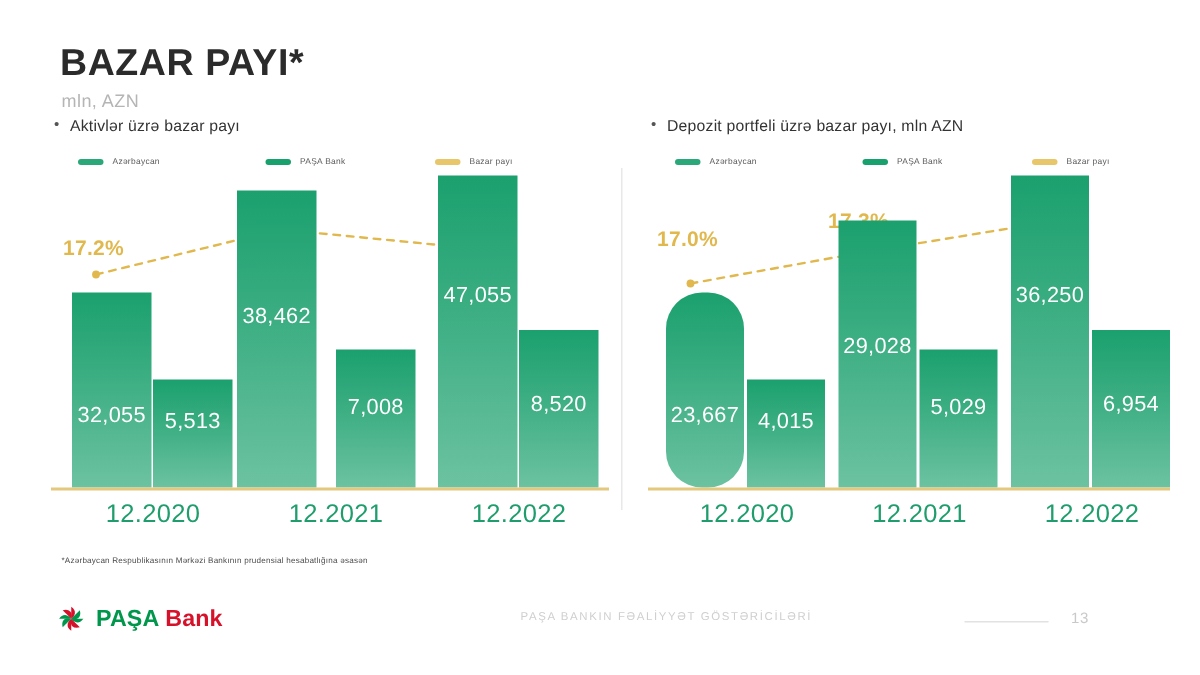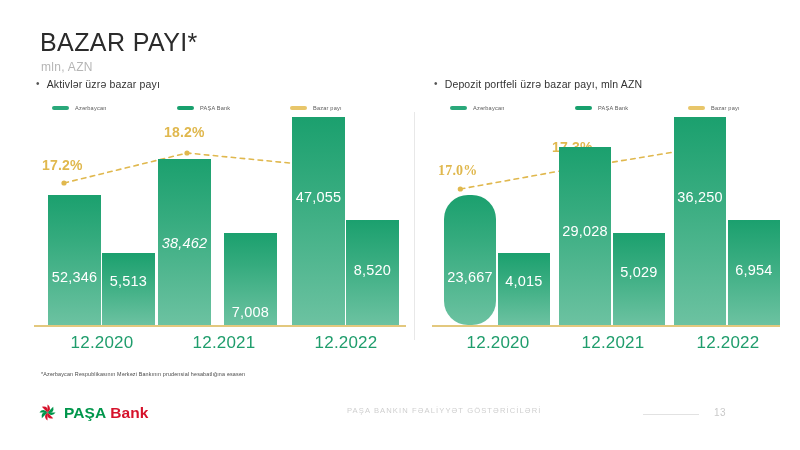--- a/index.html
+++ b/index.html
@@ -24,21 +24,21 @@
     background: #ffffff;
   }
 
   
   .slide-title {
     position: absolute;
     left: 40px;
     top: 28px;
     font-size: 25px;
     letter-spacing: 0.4px;
-    font-weight: 400;
+    font-weight: 700;
     color: #2b2b2b;
   }
   .slide-subtitle {
     position: absolute;
     left: 41px;
     top: 60px;
     font-size: 12px;
     color: #b5b5b5;
     font-weight: 400;
     letter-spacing: 0.3px;
@@ -265,31 +265,31 @@
         <circle cx="30" cy="64" r="2.6" fill="#e0b84e"></circle>
         <circle cx="153" cy="34" r="2.6" fill="#e0b84e"></circle>
         <circle cx="276" cy="46" r="2.6" fill="#e0b84e"></circle>
       </svg>
 
       <div class="pct-label" style="left:8px;  top:38px;">17.2%</div>
       <div class="pct-label" style="left:130px; top:5px;">18.2%</div>
       <div class="pct-label" style="left:258px; top:18px;">18.1%</div>
 
       <div class="bar" style="left:14px; width:53px; height:130px;">
-        <span class="bar-value" style="top:74px;">52,346</span>
+        <span class="bar-value" style="top:74px;">32,055</span>
       </div>
       <div class="bar" style="left:68px; width:53px; height:72px;">
         <span class="bar-value" style="top:20px;">5,513</span>
       </div>
 
-      <div class="bar" style="left:124px; width:53px; height:166px;font-style:italic;">
+      <div class="bar" style="left:124px; width:53px; height:198px;">
         <span class="bar-value" style="top:76px;">38,462</span>
       </div>
       <div class="bar" style="left:190px; width:53px; height:92px;">
-        <span class="bar-value" style="top:31px;margin-top:40px;">7,008</span>
+        <span class="bar-value" style="top:31px;">7,008</span>
       </div>
 
       <div class="bar" style="left:258px; width:53px; height:208px;">
         <span class="bar-value" style="top:72px;">47,055</span>
       </div>
       <div class="bar" style="left:312px; width:53px; height:105px;">
         <span class="bar-value" style="top:42px;">8,520</span>
       </div>
 
       <div class="plot-baseline"></div>
@@ -326,21 +326,21 @@
 
     <div class="plot">
 
       <svg class="trend-svg" viewBox="0 0 348 208" preserveAspectRatio="none">
         <polyline points="28,70 143,49 258,30" fill="none" stroke="#e0b84e" stroke-width="1.6" stroke-dasharray="4.5,4.5" stroke-linecap="round"></polyline>
         <circle cx="28" cy="70" r="2.6" fill="#e0b84e"></circle>
         <circle cx="143" cy="49" r="2.6" fill="#e0b84e"></circle>
         <circle cx="258" cy="30" r="2.6" fill="#e0b84e"></circle>
       </svg>
 
-      <div class="pct-label" style="left:6px;   top:44px;font-family:Liberation Serif, serif;">17.0%</div>
+      <div class="pct-label" style="left:6px;   top:32px;">17.0%</div>
       <div class="pct-label" style="left:120px; top:20px;">17.3%</div>
       <div class="pct-label" style="left:242px; top:3px;">19.2%</div>
 
       <div class="bar" style="left:12px; width:52px; height:130px;border-radius:24px;">
         <span class="bar-value" style="top:74px;">23,667</span>
       </div>
       <div class="bar" style="left:66px; width:52px; height:72px;">
         <span class="bar-value" style="top:20px;">4,015</span>
       </div>
 

